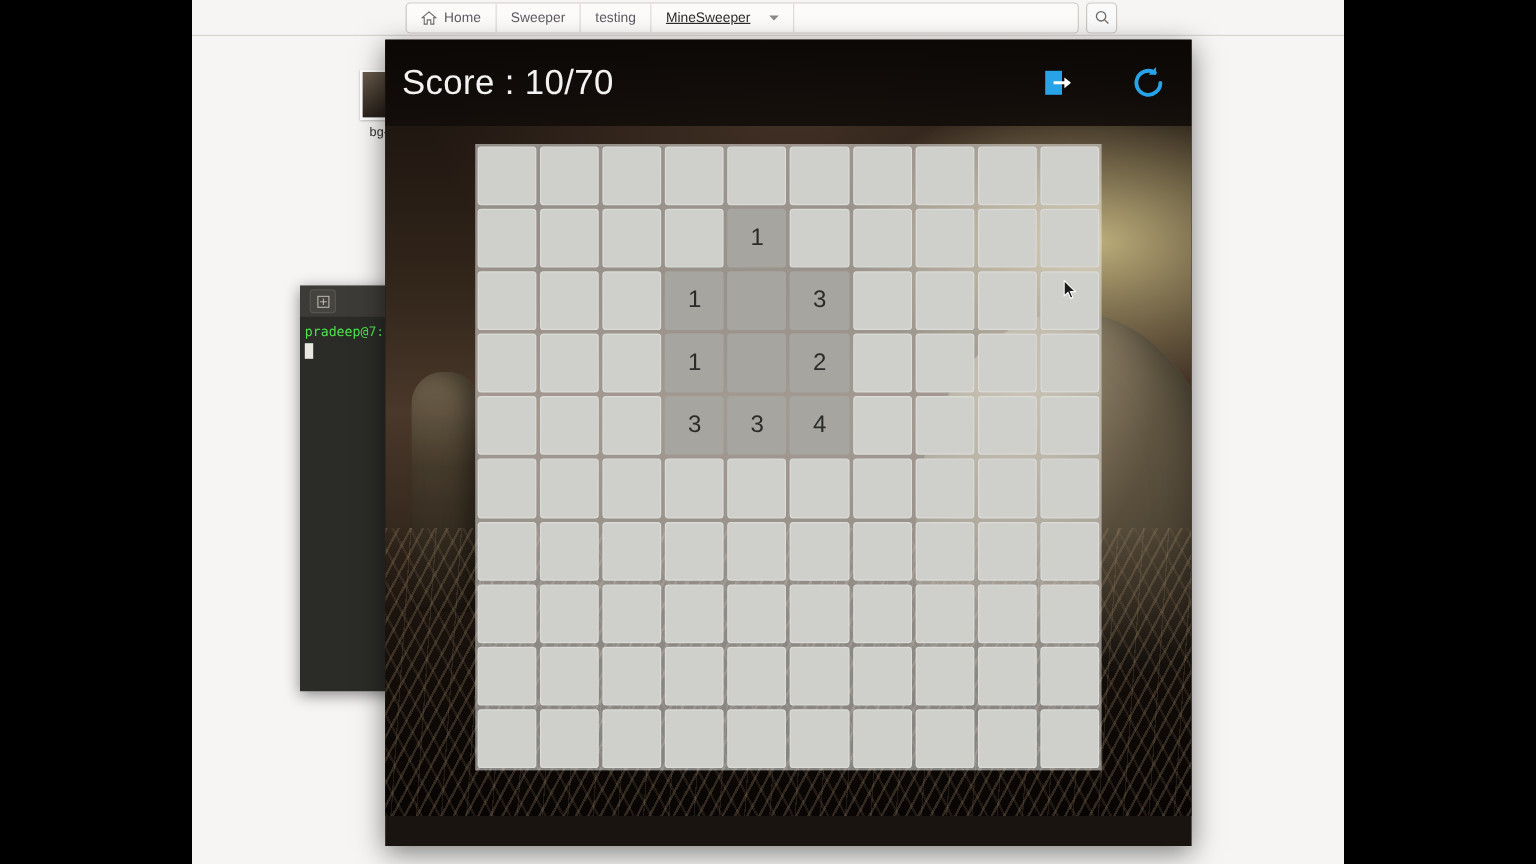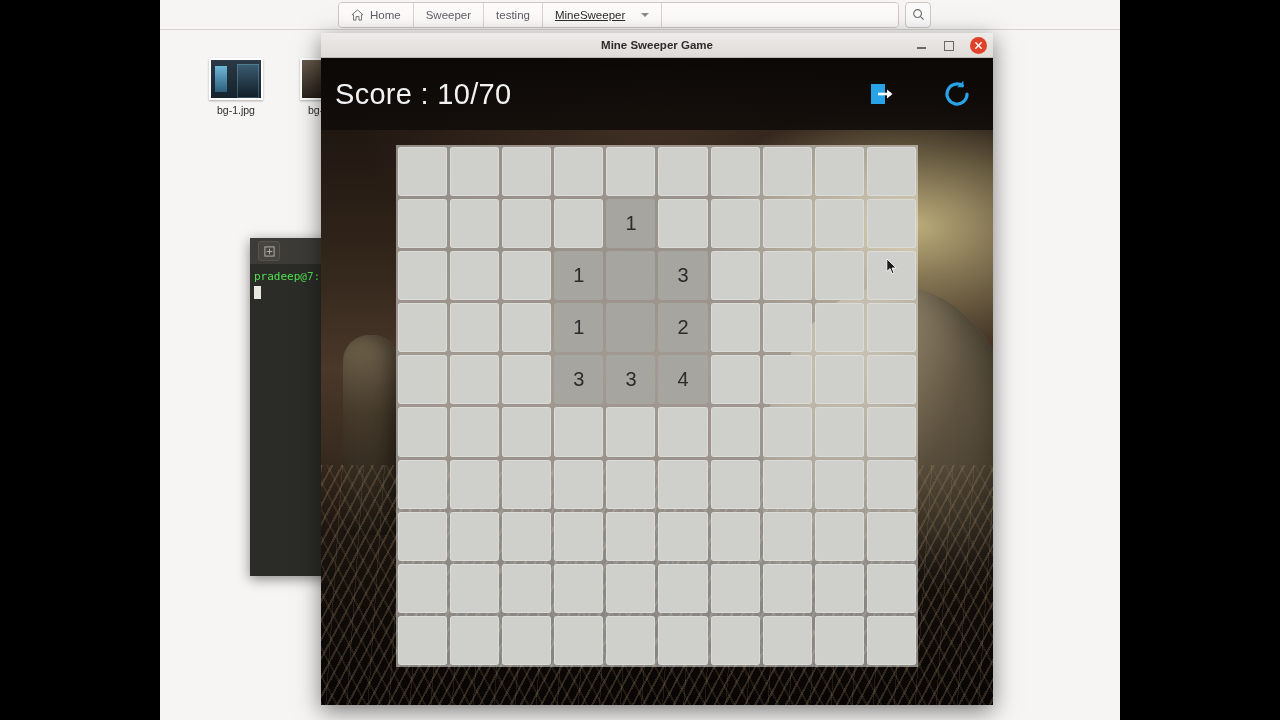--- a/index.html
+++ b/index.html
@@ -363,24 +363,20 @@
       </div>
 
       <div class="fm-search">
         <svg width="13" height="13" viewBox="0 0 14 14">
           <circle cx="6" cy="6" r="4.2" fill="none" stroke="#6e6c69" stroke-width="1.2"></circle>
           <line x1="9.2" y1="9.2" x2="12.5" y2="12.5" stroke="#6e6c69" stroke-width="1.2"></line>
         </svg>
       </div>
     </div>
 
-    <div class="dicon" style="left:34px; top:58px;">
-      <div class="thumb thumb-a"></div>
-      <div class="dlabel">bg-1.jpg</div>
-    </div>
 
     <div class="dicon" style="left:125px; top:58px;">
       <div class="thumb thumb-b"></div>
       <div class="dlabel">bg-2.jpg</div>
     </div>
 
     <div class="terminal" style="left:90px; top:238px;">
       <div class="term-head">
         <div class="term-tab-btn">
           <svg width="11" height="11" viewBox="0 0 12 12">
@@ -393,33 +389,20 @@
       <div class="term-body">
         <div class="term-prompt">pradeep@7:</div>
         <div class="term-cursor"></div>
       </div>
     </div>
 
   </div>
 
   <div class="gwin">
 
-    <div class="gtitle">
-      <div class="t-text">Mine Sweeper Game</div>
-      <div class="wbtns">
-        <div class="wb min"></div>
-        <div class="wb max"></div>
-        <div class="wb close">
-          <svg width="9" height="9" viewBox="0 0 10 10">
-            <line x1="2" y1="2" x2="8" y2="8" stroke="#fff" stroke-width="1.6" stroke-linecap="round"></line>
-            <line x1="8" y1="2" x2="2" y2="8" stroke="#fff" stroke-width="1.6" stroke-linecap="round"></line>
-          </svg>
-        </div>
-      </div>
-    </div>
 
     <div class="gbody">
       <div class="tex-dome"></div>
       <div class="tex-left-post"></div>
       <div class="tex-roots"></div>
 
       <div class="ghead">
         <div class="score">Score : 10/70</div>
         <div class="ghead-spacer"></div>
 

